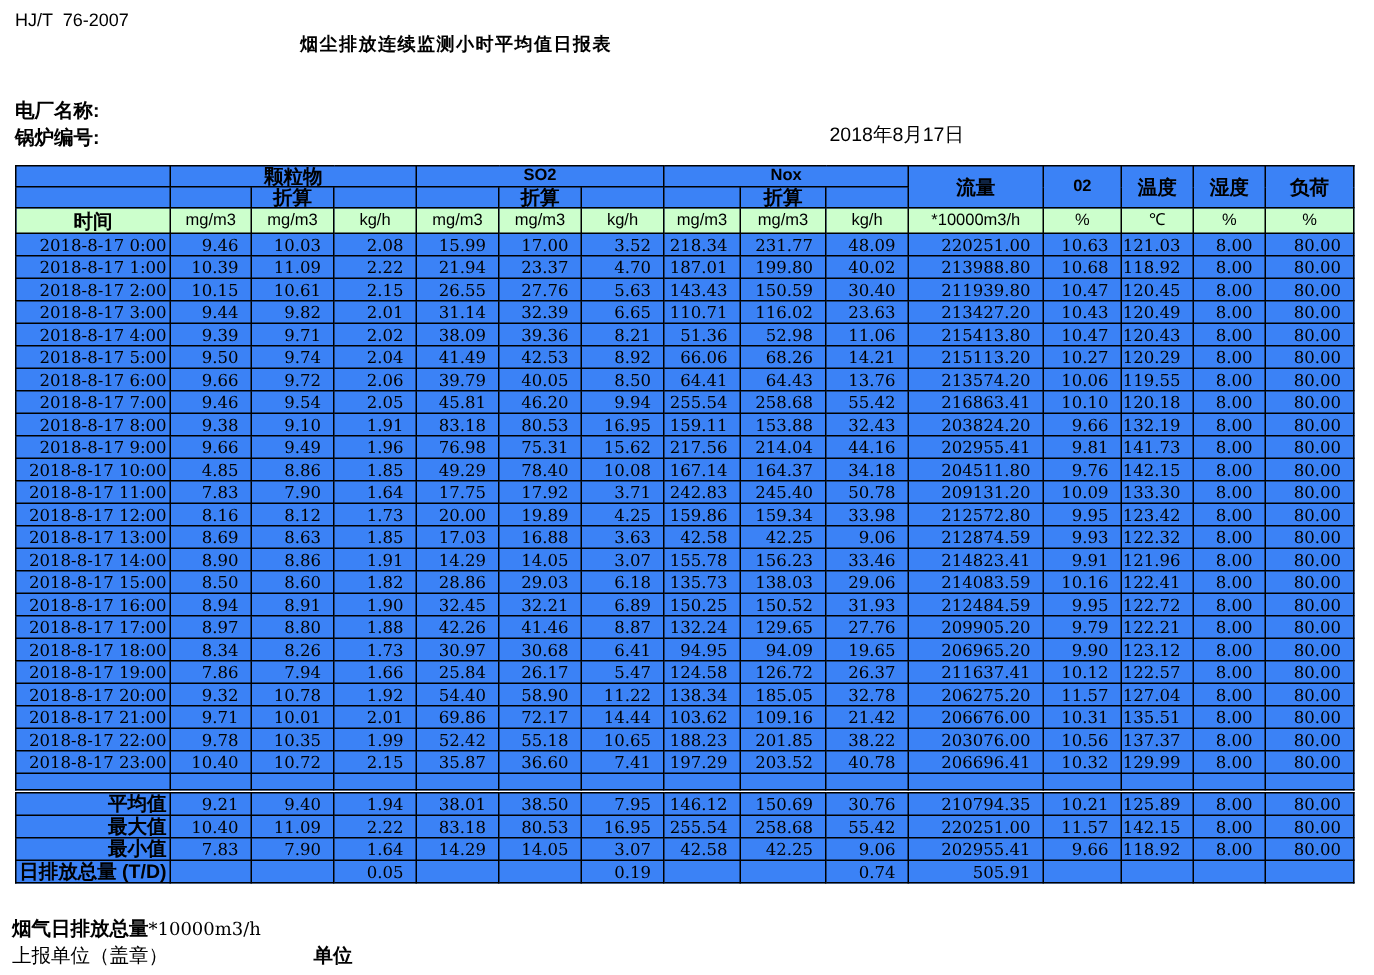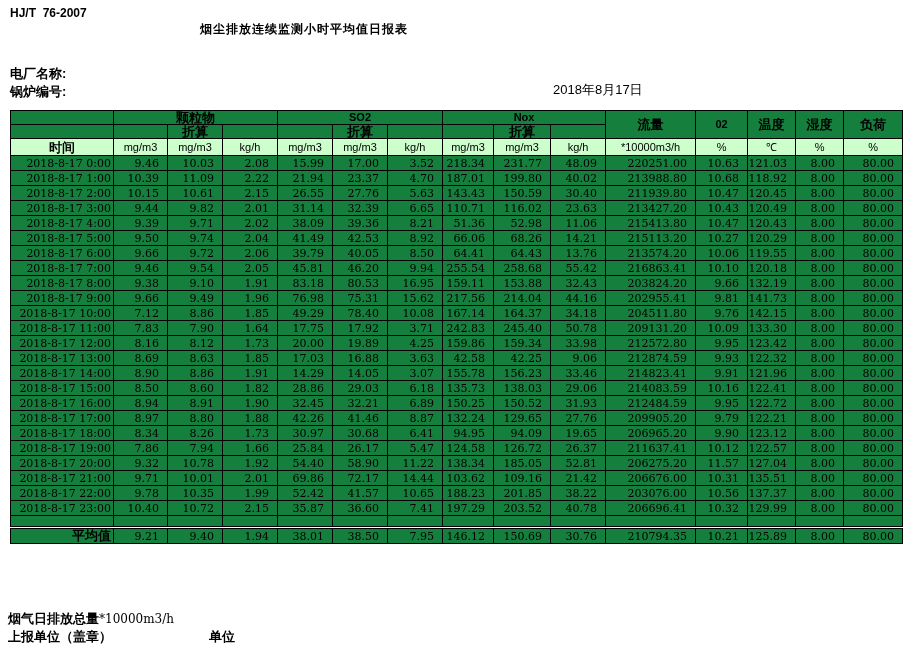--- a/index.html
+++ b/index.html
@@ -1,27 +1,27 @@
 <!DOCTYPE html>
 <html><head>
 <meta charset="utf-8">
 <style>
   html,body { margin:0; padding:0; }
   body {
     width:916px; height:650px; position:relative; background:#ffffff;
     font-family:"Liberation Sans", sans-serif; color:#000;
     overflow:hidden;
   }
-  .std-no { position:absolute; left:10px; top:6px; font-size:12px; font-weight:bold; white-space:pre; }
+  .std-no { position:absolute; left:10px; top:6px; font-size:12px; font-weight:normal; white-space:pre; }
   .title  { position:absolute; left:200px; top:21px; font-size:12px; font-weight:bold; letter-spacing:1px; white-space:nowrap; }
   .plant  { position:absolute; left:10px; top:65px; font-size:13px; font-weight:bold; }
   .boiler { position:absolute; left:10px; top:83px; font-size:13px; font-weight:bold; }
   .date   { position:absolute; left:553px; top:81px; font-size:13px; }
 
-  table.report { border-collapse:collapse; table-layout:fixed; position:absolute; width:893px; background:#15803d; }
+  table.report { border-collapse:collapse; table-layout:fixed; position:absolute; width:893px; background:#3b82f6; }
   table.main    { left:10px; top:110px; }
   table.summary { left:10px; top:528px; }
 
   .report td {
     border:1px solid #000; padding:0 8px 0 0; height:14px;
     font-size:11px; line-height:13px; text-align:right;
     font-family:"DejaVu Serif", serif; white-space:pre;
   }
   .report thead td { text-align:center; padding:0; font-family:"Liberation Sans", sans-serif; }
   .hrow td  { height:13px; font-size:13px; font-weight:bold; }
@@ -33,21 +33,21 @@
   .empty-row td { height:10px; }
 
   .summary td.label-cell { position:relative; padding-right:16px; }
   .summary td.label-cell span {
     position:absolute; right:2px; top:0px; white-space:nowrap;
     font-size:13px; font-weight:bold; font-family:"Liberation Sans", sans-serif;
   }
 
   .footer-flow { position:absolute; left:8px; top:610px; font-size:13px; font-weight:bold; }
   .footer-flow .latin { font-weight:normal; font-family:"DejaVu Serif", serif; font-size:12px; }
-  .footer-report { position:absolute; left:8px; top:628px; font-size:13px; font-weight:bold; }
+  .footer-report { position:absolute; left:8px; top:628px; font-size:13px; font-weight:normal; }
   .footer-unit   { position:absolute; left:196px; top:628px; font-size:13px; font-weight:bold;margin-left:13px; }
 </style>
 </head>
 <body>
 
 <div class="std-no">HJ/T  76-2007</div>
 <div class="title">烟尘排放连续监测小时平均值日报表</div>
 <div class="plant">电厂名称:</div>
 <div class="boiler">锅炉编号:</div>
 <div class="date">2018年8月17日</div>
@@ -278,21 +278,21 @@
         <td>214.04</td>
         <td>44.16</td>
         <td>202955.41</td>
         <td>9.81</td>
         <td>141.73</td>
         <td>8.00</td>
         <td>80.00</td>
       </tr>
       <tr>
         <td class="label-cell"><span>2018-8-17 10:00</span></td>
-        <td>7.12</td>
+        <td>4.85</td>
         <td>8.86</td>
         <td>1.85</td>
         <td>49.29</td>
         <td>78.40</td>
         <td>10.08</td>
         <td>167.14</td>
         <td>164.37</td>
         <td>34.18</td>
         <td>204511.80</td>
         <td>9.76</td>
@@ -456,21 +456,21 @@
       <tr>
         <td class="label-cell"><span>2018-8-17 20:00</span></td>
         <td>9.32</td>
         <td>10.78</td>
         <td>1.92</td>
         <td>54.40</td>
         <td>58.90</td>
         <td>11.22</td>
         <td>138.34</td>
         <td>185.05</td>
-        <td>52.81</td>
+        <td>32.78</td>
         <td>206275.20</td>
         <td>11.57</td>
         <td>127.04</td>
         <td>8.00</td>
         <td>80.00</td>
       </tr>
       <tr>
         <td class="label-cell"><span>2018-8-17 21:00</span></td>
         <td>9.71</td>
         <td>10.01</td>
@@ -486,21 +486,21 @@
         <td>135.51</td>
         <td>8.00</td>
         <td>80.00</td>
       </tr>
       <tr>
         <td class="label-cell"><span>2018-8-17 22:00</span></td>
         <td>9.78</td>
         <td>10.35</td>
         <td>1.99</td>
         <td>52.42</td>
-        <td>41.57</td>
+        <td>55.18</td>
         <td>10.65</td>
         <td>188.23</td>
         <td>201.85</td>
         <td>38.22</td>
         <td>203076.00</td>
         <td>10.56</td>
         <td>137.37</td>
         <td>8.00</td>
         <td>80.00</td>
       </tr>
@@ -572,18 +572,69 @@
         <td>7.95</td>
         <td>146.12</td>
         <td>150.69</td>
         <td>30.76</td>
         <td>210794.35</td>
         <td>10.21</td>
         <td>125.89</td>
         <td>8.00</td>
         <td>80.00</td>
       </tr>
+      <tr>
+        <td class="label-cell"><span>最大值</span></td>
+        <td>10.40</td>
+        <td>11.09</td>
+        <td>2.22</td>
+        <td>83.18</td>
+        <td>80.53</td>
+        <td>16.95</td>
+        <td>255.54</td>
+        <td>258.68</td>
+        <td>55.42</td>
+        <td>220251.00</td>
+        <td>11.57</td>
+        <td>142.15</td>
+        <td>8.00</td>
+        <td>80.00</td>
+      </tr>
+      <tr>
+        <td class="label-cell"><span>最小值</span></td>
+        <td>7.83</td>
+        <td>7.90</td>
+        <td>1.64</td>
+        <td>14.29</td>
+        <td>14.05</td>
+        <td>3.07</td>
+        <td>42.58</td>
+        <td>42.25</td>
+        <td>9.06</td>
+        <td>202955.41</td>
+        <td>9.66</td>
+        <td>118.92</td>
+        <td>8.00</td>
+        <td>80.00</td>
+      </tr>
+      <tr>
+        <td class="label-cell"><span>日排放总量 (T/D)</span></td>
+        <td></td>
+        <td></td>
+        <td>0.05</td>
+        <td></td>
+        <td></td>
+        <td>0.19</td>
+        <td></td>
+        <td></td>
+        <td>0.74</td>
+        <td>505.91</td>
+        <td></td>
+        <td></td>
+        <td></td>
+        <td></td>
+      </tr>
     </tbody>
 </table>
 
 <div class="footer-flow"><span>烟气日排放总量</span><span class="latin">*10000m3/h</span></div>
 <div class="footer-report">上报单位（盖章）</div>
 <div class="footer-unit">单位</div>
 
 </body></html>

